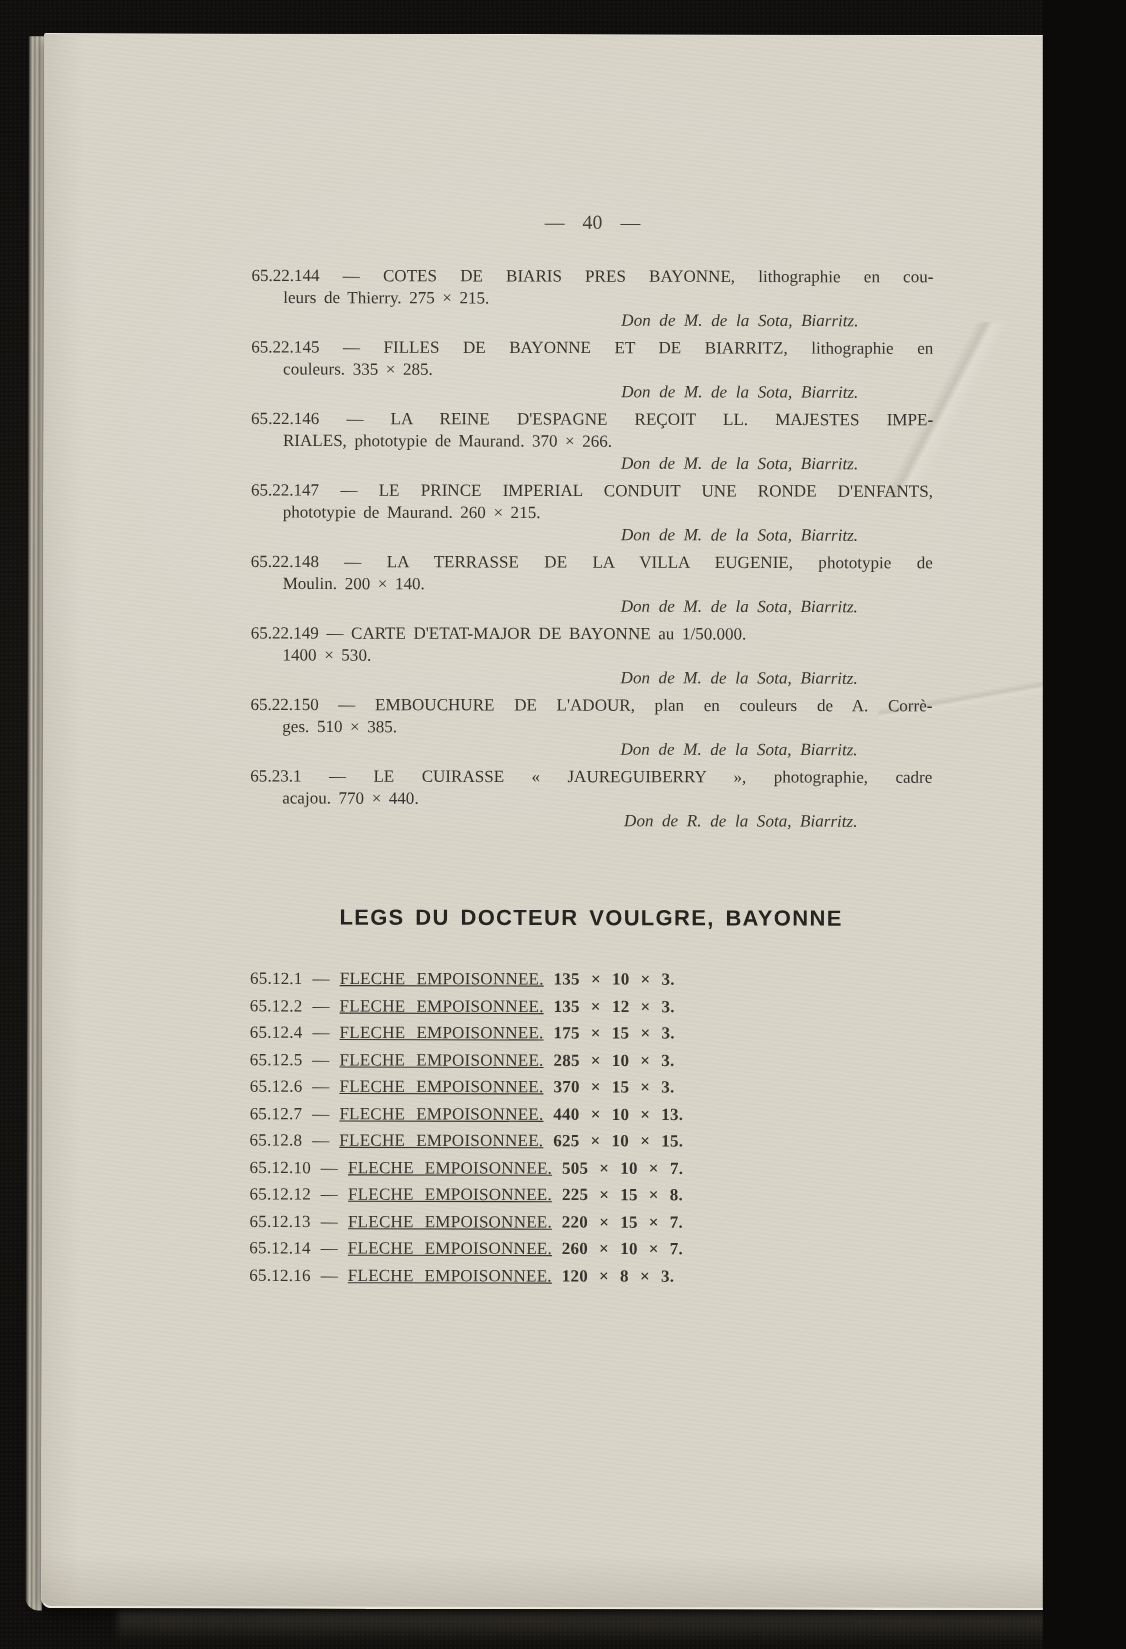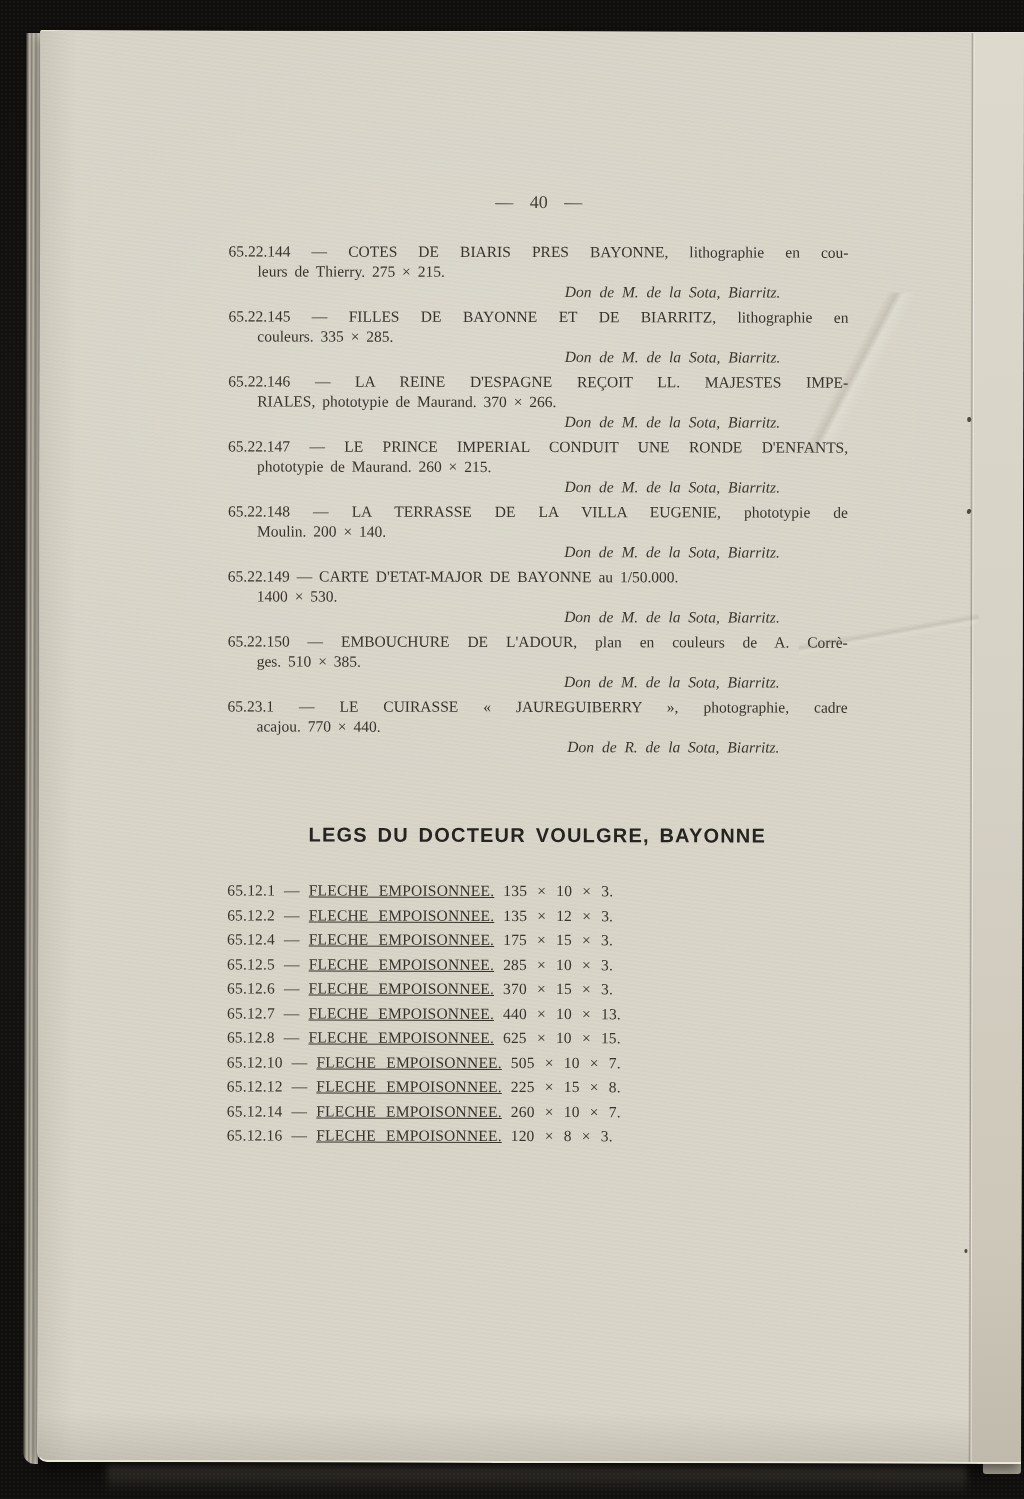--- a/index.html
+++ b/index.html
@@ -1,20 +1,20 @@
 <!DOCTYPE html>
 <html><head>
 <meta charset="utf-8">
 <style>
   * { box-sizing: border-box; }
   html, body { margin: 0; padding: 0; background: #0c0b09; }
   body { width: 1024px; height: 1499px; overflow: hidden; }
 
   .stage {
-    position: relative; width: 1024px; height: 1499px;
+    position: relative; width: 948px; height: 1499px;
     background-color: #100f0d;
     background-image: radial-gradient(rgba(255,255,255,0.035) 1px, rgba(0,0,0,0) 1px),
                       radial-gradient(ellipse 700px 900px at 18% 45%, rgba(70,66,58,0.12), rgba(0,0,0,0) 70%);
     background-size: 4px 4px, 100% 100%;
     overflow: hidden;
   }
 
   .book { position: absolute; inset: 0; transform: rotate(0.12deg); transform-origin: 40px 30px; }
 
   
@@ -109,21 +109,21 @@
   }
 
   .items { position: absolute; left: 188px; top: 847px; width: 660px; }
   .legs-item {
     font: 15.5px/24.5px "Liberation Serif", serif;
     letter-spacing: 0.2px; word-spacing: 6px; color: #38332c;
     white-space: nowrap;
   }
   .it-sep { margin: 0 9px; }
   .it-label { margin-left: 0; text-decoration: underline; }
-  .it-dims { margin-left: 9px; }
+  .it-dims { margin-left: 9px; font-weight: bold; }
 </style>
 </head>
 <body>
 
 <div class="stage">
   <div class="book">
     <div class="stack-edges"></div>
     <div class="under-sliver"></div>
     <div class="floor-glow"></div>
 
@@ -202,18 +202,19 @@
       <div class="items" id="items">
           <div class="legs-item"><span class="it-num">65.12.1</span><span class="it-sep">—</span><span class="it-label">FLECHE EMPOISONNEE.</span><span class="it-dims">135 × 10 × 3.</span></div>
           <div class="legs-item"><span class="it-num">65.12.2</span><span class="it-sep">—</span><span class="it-label">FLECHE EMPOISONNEE.</span><span class="it-dims">135 × 12 × 3.</span></div>
           <div class="legs-item"><span class="it-num">65.12.4</span><span class="it-sep">—</span><span class="it-label">FLECHE EMPOISONNEE.</span><span class="it-dims">175 × 15 × 3.</span></div>
           <div class="legs-item"><span class="it-num">65.12.5</span><span class="it-sep">—</span><span class="it-label">FLECHE EMPOISONNEE.</span><span class="it-dims">285 × 10 × 3.</span></div>
           <div class="legs-item"><span class="it-num">65.12.6</span><span class="it-sep">—</span><span class="it-label">FLECHE EMPOISONNEE.</span><span class="it-dims">370 × 15 × 3.</span></div>
           <div class="legs-item"><span class="it-num">65.12.7</span><span class="it-sep">—</span><span class="it-label">FLECHE EMPOISONNEE.</span><span class="it-dims">440 × 10 × 13.</span></div>
           <div class="legs-item"><span class="it-num">65.12.8</span><span class="it-sep">—</span><span class="it-label">FLECHE EMPOISONNEE.</span><span class="it-dims">625 × 10 × 15.</span></div>
           <div class="legs-item"><span class="it-num">65.12.10</span><span class="it-sep">—</span><span class="it-label">FLECHE EMPOISONNEE.</span><span class="it-dims">505 × 10 × 7.</span></div>
           <div class="legs-item"><span class="it-num">65.12.12</span><span class="it-sep">—</span><span class="it-label">FLECHE EMPOISONNEE.</span><span class="it-dims">225 × 15 × 8.</span></div>
+          <div class="legs-item"><span class="it-num">65.12.13</span><span class="it-sep">—</span><span class="it-label">FLECHE EMPOISONNEE.</span><span class="it-dims">220 × 15 × 7.</span></div>
           <div class="legs-item"><span class="it-num">65.12.14</span><span class="it-sep">—</span><span class="it-label">FLECHE EMPOISONNEE.</span><span class="it-dims">260 × 10 × 7.</span></div>
           <div class="legs-item"><span class="it-num">65.12.16</span><span class="it-sep">—</span><span class="it-label">FLECHE EMPOISONNEE.</span><span class="it-dims">120 × 8 × 3.</span></div>
         </div>
     </div>
   </div>
 </div>
 
 </body></html>

